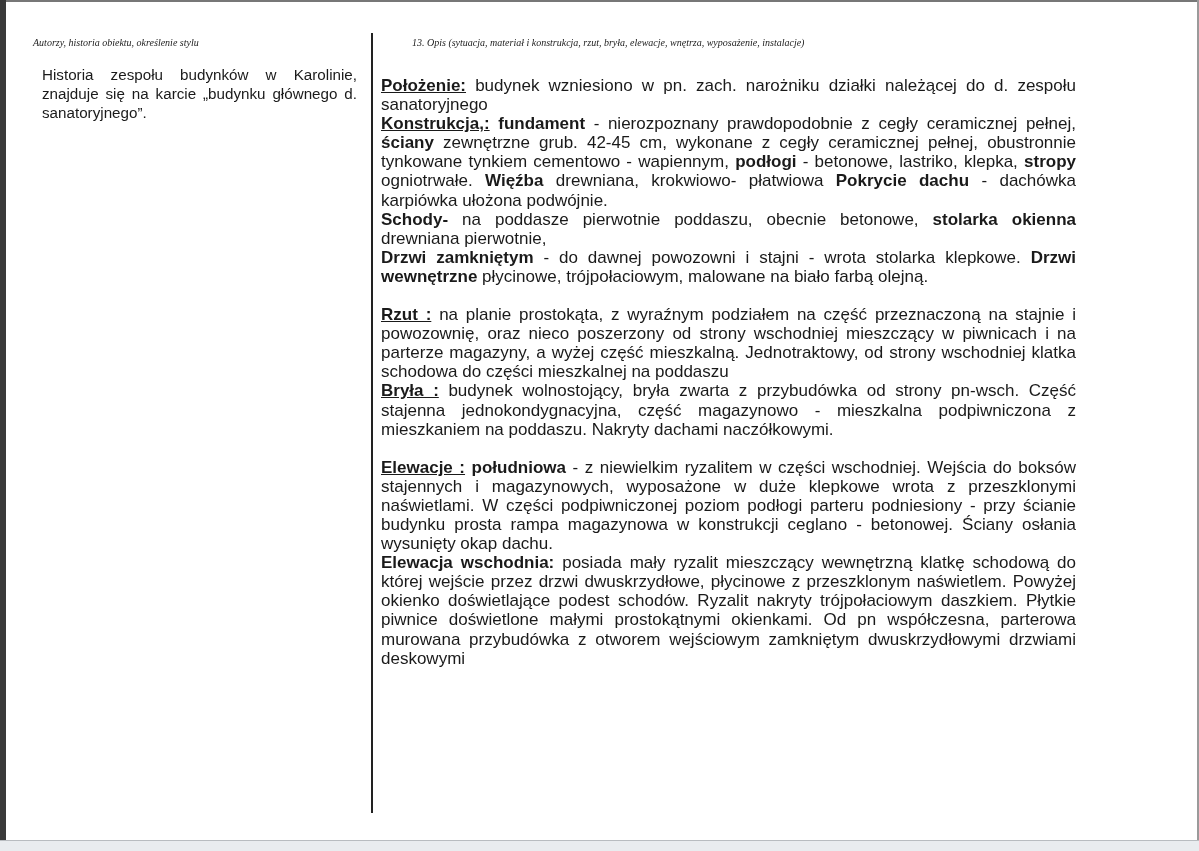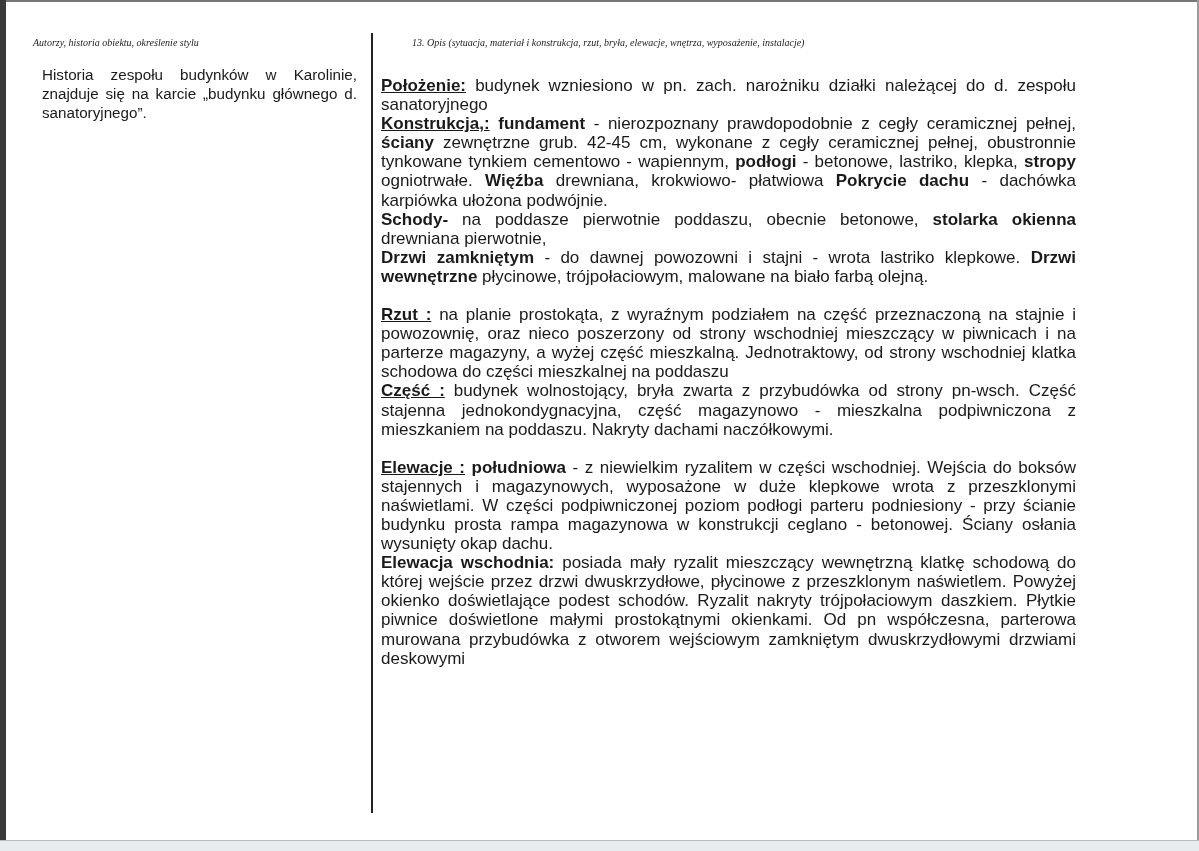--- a/index.html
+++ b/index.html
@@ -70,27 +70,27 @@
 
 <div class="left-text">Historia zespołu budynków w Karolinie, znajduje się na karcie „budynku głównego d. sanatoryjnego”.</div>
 
 <div class="right-text">
   <p><span class="lbl-u">Położenie:</span><span> budynek wzniesiono w pn. zach. narożniku działki należącej do d. zespołu sanatoryjnego</span></p>
 
   <p><span class="lbl-u">Konstrukcja,:</span> <b>fundament</b><span> - nierozpoznany prawdopodobnie z cegły ceramicznej pełnej, </span><b>ściany</b><span> zewnętrzne grub. 42-45 cm, wykonane z cegły ceramicznej pełnej, obustronnie tynkowane tynkiem cementowo - wapiennym, </span><b>podłogi</b><span> - betonowe, lastriko, klepka, </span><b>stropy</b><span> ogniotrwałe. </span><b>Więźba</b><span> drewniana, krokwiowo- płatwiowa </span><b>Pokrycie dachu</b><span> - dachówka karpiówka ułożona podwójnie.</span></p>
 
   <p><b>Schody-</b><span> na poddasze pierwotnie poddaszu, obecnie betonowe, </span><b>stolarka okienna</b><span> drewniana pierwotnie,</span></p>
 
-  <p><b>Drzwi zamkniętym</b><span> - do dawnej powozowni i stajni - wrota lastriko klepkowe. </span><b>Drzwi wewnętrzne</b><span> płycinowe, trójpołaciowym, malowane na biało farbą olejną.</span></p>
+  <p><b>Drzwi zamkniętym</b><span> - do dawnej powozowni i stajni - wrota stolarka klepkowe. </span><b>Drzwi wewnętrzne</b><span> płycinowe, trójpołaciowym, malowane na biało farbą olejną.</span></p>
 
   <div class="gap"></div>
 
   <p><span class="lbl-u">Rzut :</span><span> na planie prostokąta, z wyraźnym podziałem na część przeznaczoną na stajnie i powozownię, oraz nieco poszerzony od strony wschodniej  mieszczący w piwnicach i na parterze magazyny, a wyżej część mieszkalną. Jednotraktowy, od strony wschodniej klatka schodowa do części mieszkalnej na poddaszu</span></p>
 
-  <p><span class="lbl-u">Część :</span><span> budynek wolnostojący, bryła zwarta z przybudówka od strony pn-wsch. Część stajenna jednokondygnacyjna, część magazynowo - mieszkalna podpiwniczona z mieszkaniem na poddaszu. Nakryty dachami naczółkowymi.</span></p>
+  <p><span class="lbl-u">Bryła :</span><span> budynek wolnostojący, bryła zwarta z przybudówka od strony pn-wsch. Część stajenna jednokondygnacyjna, część magazynowo - mieszkalna podpiwniczona z mieszkaniem na poddaszu. Nakryty dachami naczółkowymi.</span></p>
 
   <div class="gap"></div>
 
   <p><span class="lbl-u">Elewacje :</span> <b>południowa</b><span> - z niewielkim ryzalitem w części wschodniej. Wejścia do boksów stajennych i magazynowych, wyposażone w duże klepkowe wrota z przeszklonymi naświetlami. W części podpiwniczonej poziom podłogi parteru podniesiony - przy ścianie budynku prosta rampa magazynowa w konstrukcji ceglano - betonowej. Ściany osłania wysunięty okap dachu.</span></p>
 
 
   <p><b>Elewacja wschodnia:</b><span> posiada mały ryzalit mieszczący wewnętrzną klatkę schodową do której wejście przez drzwi dwuskrzydłowe, płycinowe z przeszklonym naświetlem. Powyżej okienko doświetlające podest schodów. Ryzalit nakryty trójpołaciowym daszkiem. Płytkie piwnice doświetlone małymi prostokątnymi okienkami. Od pn współczesna, parterowa murowana przybudówka z otworem wejściowym zamkniętym dwuskrzydłowymi drzwiami deskowymi</span></p>
 
 </div>
 

